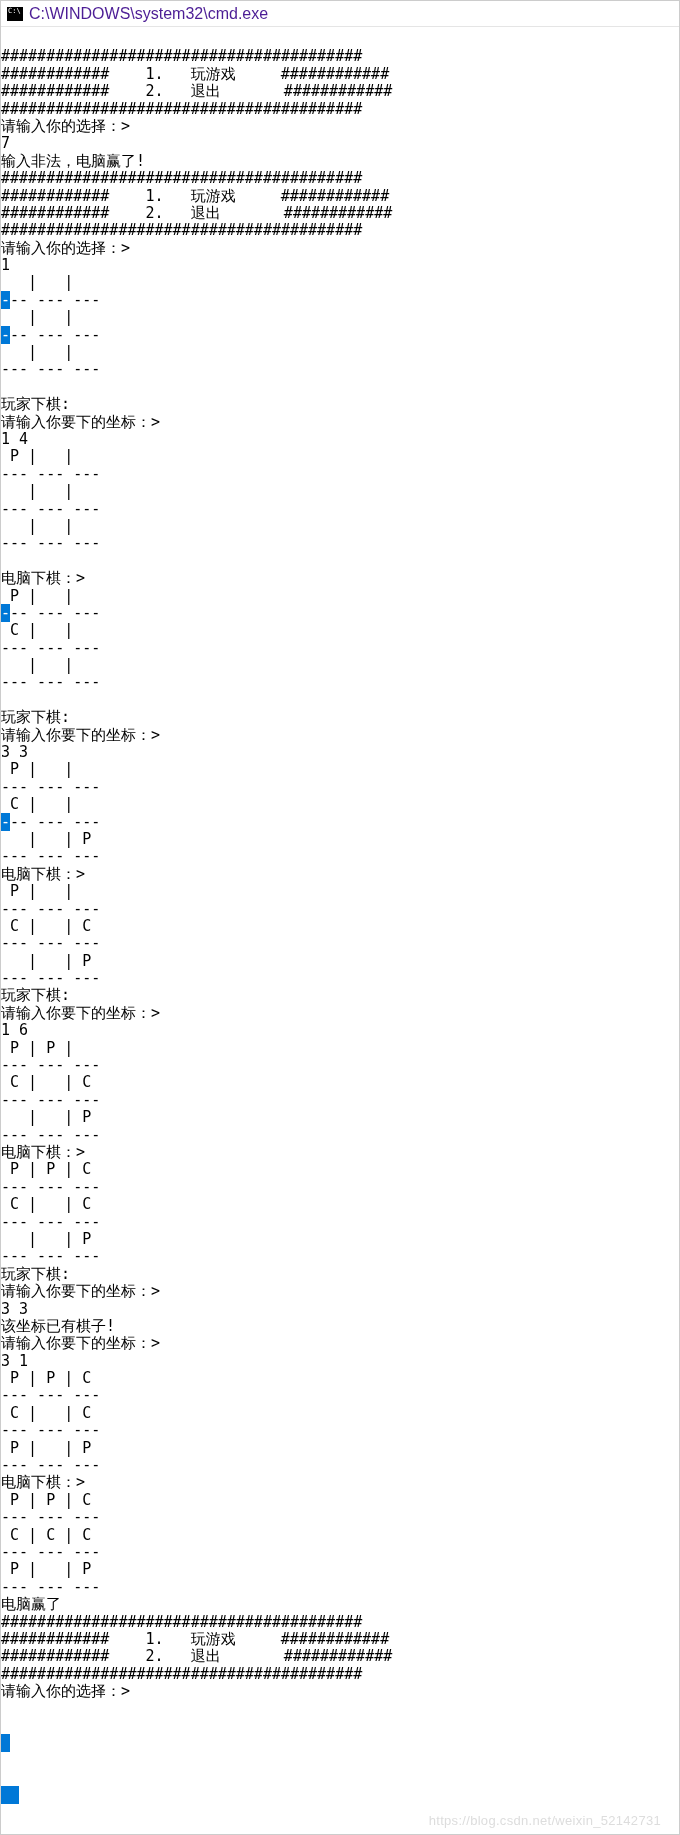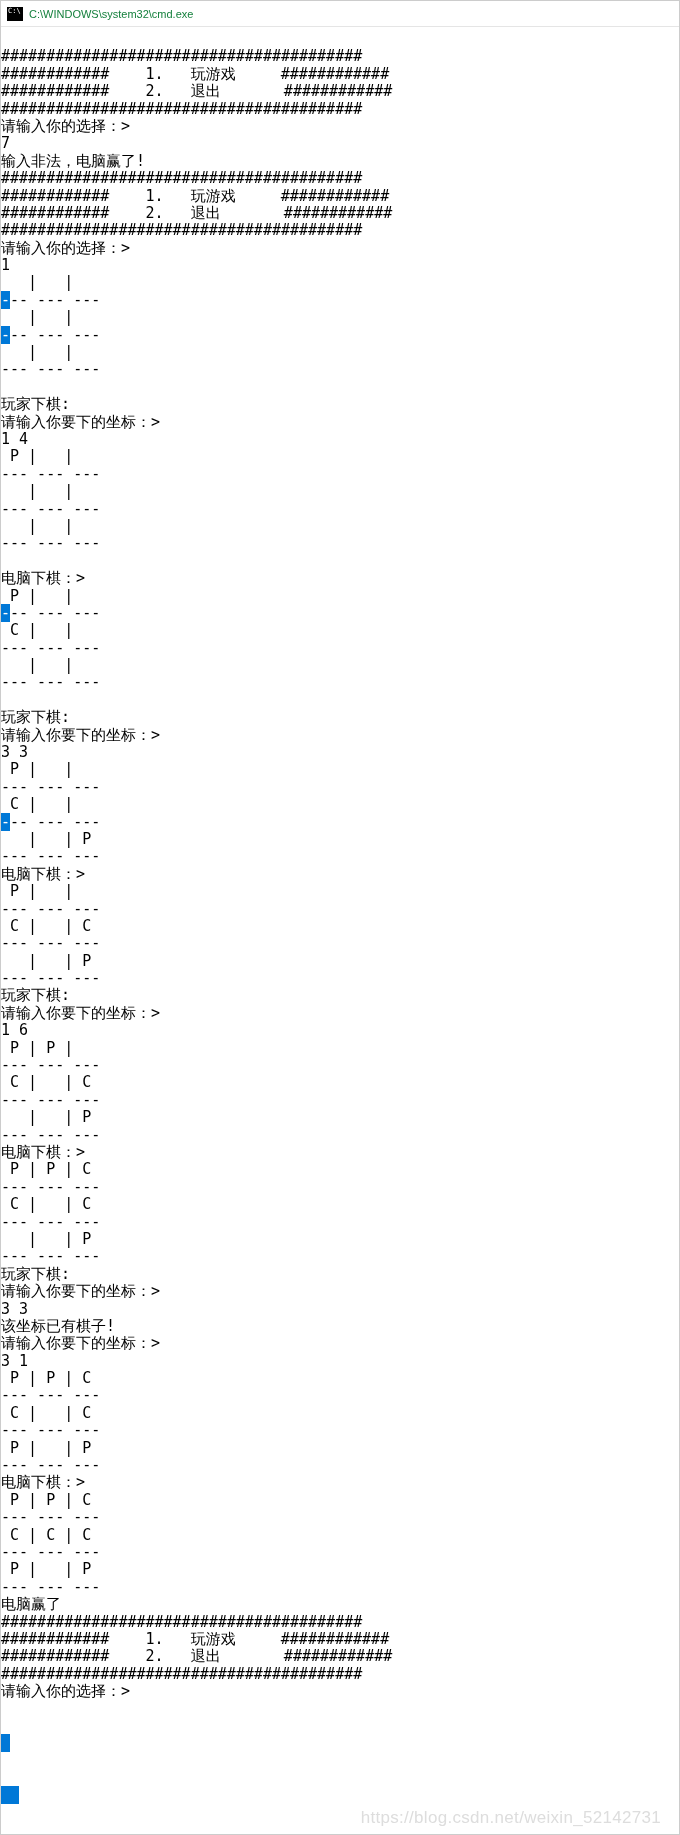--- a/index.html
+++ b/index.html
@@ -40,43 +40,43 @@
       content: "C:\\";
       color: #fff;
       font-size: 7px;
       position: absolute;
       top: 1px;
       left: 1px;
       line-height: 1;
       font-family: monospace;
     }
     .title-text {
-      color: #15803d;
-      font-size: 11px;
+      color: #4c1d95;
+      font-size: 16px;
       font-family: "Segoe UI", sans-serif;
     }
     .console {
       flex: 1;
       background: #ffffff;
       color: #000;
       white-space: pre;
       font-family: "NSimSun", "SimSun", "Consolas", monospace;
       font-size: 15px;
       line-height: 1.16;
       padding: 4px 0 0 0;
       overflow: hidden;
       position: relative;
     }
     .hl { background: #0078d7; color: #fff; }
     .watermark {
       position: absolute;
       right: 18px;
       bottom: 6px;
       color: #ddd;
-      font-size: 17px;
+      font-size: 13px;
       font-family: Arial, sans-serif;
       letter-spacing: 0.3px;
       margin-left: 36px;
     }
   </style>
 </head>
 <body>
 
 <div class="window">
   <div class="titlebar">

